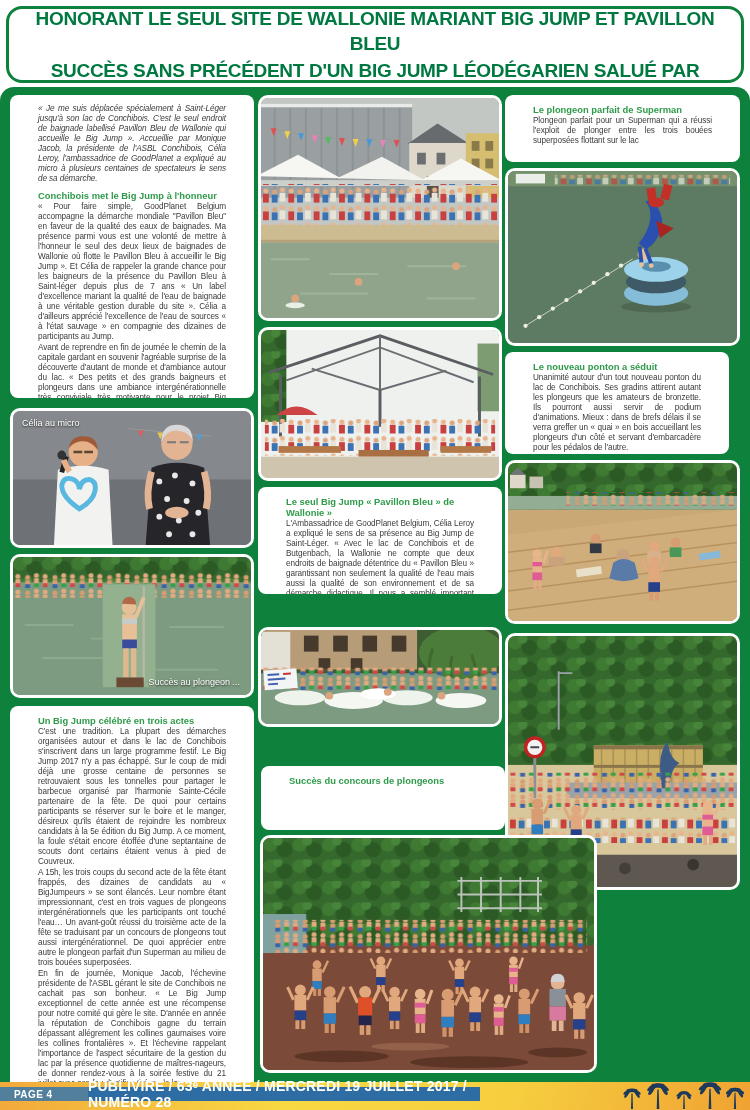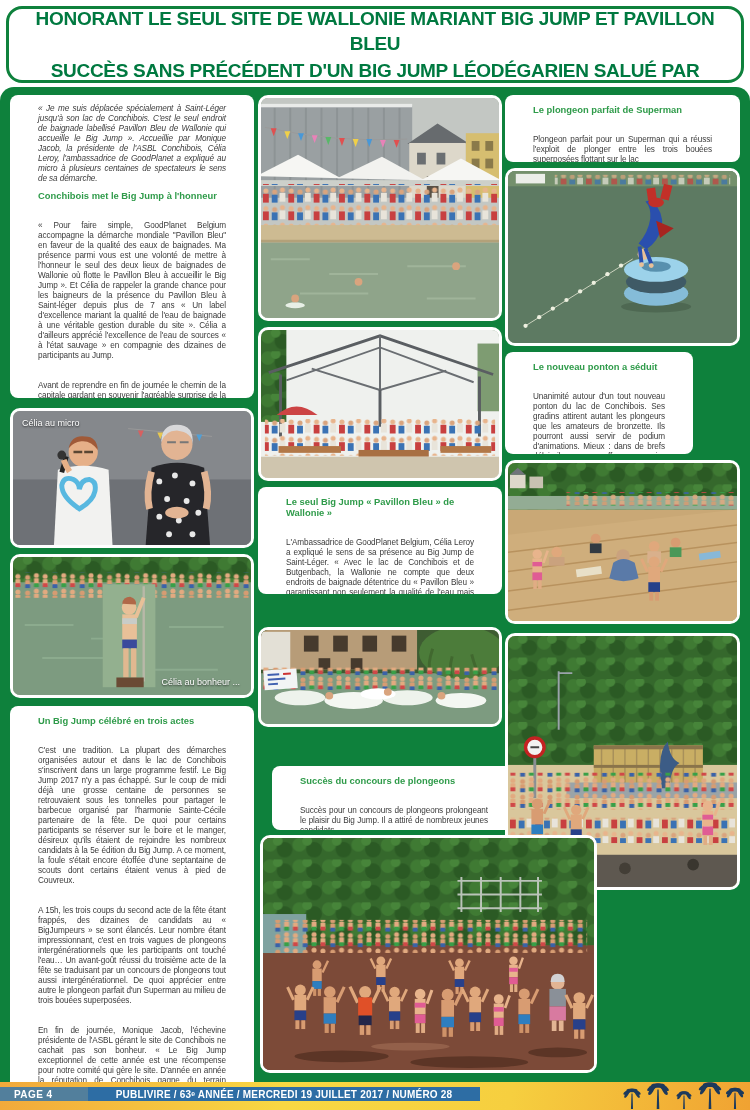--- a/index.html
+++ b/index.html
@@ -8,33 +8,33 @@
   .abs{position:absolute}
   .header-box{left:6px;top:6px;width:738px;height:77px;border:3px solid #0e813c;border-radius:16px;
     background:#fff;display:flex;flex-direction:column;justify-content:center;align-items:center;
     gap:2px;text-align:center}
   .title-line{color:#007940;font-weight:bold;font-size:19px;letter-spacing:-0.3px;line-height:1.3}
   .main-bg{left:0;top:87px;width:750px;height:995px;background:#0e813c;border-radius:14px 14px 0 0}
   .tbox{background:#fff;border-radius:8px;padding:9px 28px;font-size:8.2px;line-height:10px;
     color:#3b3b3b;text-align:justify;overflow:hidden;letter-spacing:-0.1px}
   .tbox > *:first-child{margin-top:0}
   .tbox h3{color:#2f9b4a;font-size:9.4px;line-height:11px;margin:6px 0 1px;text-align:left;letter-spacing:0}
-  .tbox p{margin-top:20px}
+  .tbox p{margin-top:1px}
   .it{font-style:italic}
   .photo{border:3px solid #fff;border-radius:10px;overflow:hidden;background:#8fa48a}
   .photo svg{display:block;width:100%;height:100%}
   .caption{position:absolute;color:#fff;font-size:9px;
     text-shadow:0 1px 2px rgba(0,0,0,.75);white-space:nowrap}
   .cap-tl{left:9px;top:7px}
   .cap-br{right:11px;bottom:8px}
   .footer{left:0;top:1082px;width:750px;height:28px;
     background:linear-gradient(100deg,#f2a93b,#f8d843 38%,#f6cf3f 68%,#f0a232)}
   .fbar{position:absolute;top:5px;height:14px;display:flex;align-items:center;color:#fff;font-weight:bold}
   .fpage{left:0;width:88px;background:#527f9c;padding-left:14px;font-size:10px;letter-spacing:.4px}
-  .fmain{left:88px;width:392px;background:#2d6da4;justify-content:center;font-size:10px;letter-spacing:.2px}
+  .fmain{left:88px;width:392px;background:#2d6da4;justify-content:center;font-size:14px;letter-spacing:.2px}
   .palms{position:absolute;right:2px;top:0;width:130px;height:28px}
 </style>
 </head>
 <body>
 
 <svg width="0" height="0" style="position:absolute" aria-hidden="true">
   <defs>
     <pattern id="crowd" width="26" height="18" patternUnits="userSpaceOnUse">
       <circle cx="5" cy="5" r="2.6" fill="#e8b48c"></circle>
         <rect x="2" y="8" width="6" height="9" fill="#c84040"></rect>
@@ -180,21 +180,21 @@
     <path d="M126,62 L134,42" stroke="#e8c098" stroke-width="4"></path>
     <circle cx="119" cy="52" r="7.5" fill="#e8c098"></circle>
     <path d="M112,48 Q113,41 120,41 Q127,43 126,49 Z" fill="#b06848"></path>
     <rect x="112" y="59" width="15" height="26" fill="#e8c098"></rect>
     <rect x="112" y="63" width="15" height="6" fill="#c8ccc8"></rect>
     <rect x="112" y="85" width="15" height="9" fill="#3a4a9c"></rect>
     <rect x="113" y="94" width="5.5" height="30" fill="#e0b890"></rect>
     <rect x="121" y="94" width="5.5" height="30" fill="#e0b890"></rect>
     <rect x="106" y="124" width="28" height="10" fill="#6a4a34"></rect>
   </svg>
-  <span class="caption cap-br">Célia au bonheur ...</span>
+  <span class="caption cap-br">Succès au plongeon ...</span>
 </div>
 
 <div class="abs tbox" style="left:10px;top:706px;width:244px;height:419px">
   <h3>Un Big Jump célébré en trois actes</h3>
   <p>C'est une tradition. La plupart des démarches organisées autour et dans le lac de Conchibois s'inscrivent dans un large programme festif. Le Big Jump 2017 n'y a pas échappé. Sur le coup de midi déjà une grosse centaine de personnes se retrouvaient sous les tonnelles pour partager le barbecue organisé par l'harmonie Sainte-Cécile partenaire de la fête. De quoi pour certains participants se réserver sur le boire et le manger, désireux qu'ils étaient de rejoindre les nombreux candidats à la 5e édition du Big Jump. A ce moment, la foule s'était encore étoffée d'une septantaine de scouts dont certains étaient venus à pied de Couvreux.</p>
   <p>A 15h, les trois coups du second acte de la fête étant frappés, des dizaines de candidats au « BigJumpeurs » se sont élancés. Leur nombre étant impressionnant, c'est en trois vagues de plongeons intergénérationnels que les participants ont touché l'eau… Un avant-goût réussi du troisième acte de la fête se traduisant par un concours de plongeons tout aussi intergénérationnel. De quoi apprécier entre autre le plongeon parfait d'un Superman au milieu de trois bouées superposées.</p>
   <p>En fin de journée, Monique Jacob, l'échevine présidente de l'ASBL gérant le site de Conchibois ne cachait pas son bonheur. « Le Big Jump exceptionnel de cette année est une récompense pour notre comité qui gère le site. D'année en année la réputation de Conchibois gagne du terrain dépassant allégrement les collines gaumaises voire les collines frontalières ». Et l'échevine rappelant l'importance de l'aspect sécuritaire de la gestion du lac par la présence quotidienne de maîtres-nageurs, de donner rendez-vous à la soirée festive du 21 juillet avec son feu d'artifice tiré sur le lac.</p>
 </div>
 
 <div class="abs photo" style="left:258px;top:95px;width:244px;height:226px">
@@ -287,23 +287,22 @@
     <ellipse cx="95" cy="75" rx="30" ry="9" fill="#f4f7f2"></ellipse>
     <ellipse cx="150" cy="72" rx="26" ry="8" fill="#eef3ec"></ellipse>
     <ellipse cx="205" cy="75" rx="26" ry="8" fill="#f4f7f2"></ellipse>
     <ellipse cx="120" cy="68" rx="18" ry="6" fill="#ffffff"></ellipse>
     <circle cx="70" cy="70" r="4" fill="#d9a47e"></circle>
       <circle cx="130" cy="66" r="4" fill="#d9a47e"></circle>
       <circle cx="185" cy="70" r="4" fill="#d9a47e"></circle>
   </svg>
 </div>
 
-<div class="abs tbox" style="left:272px;top:766px;width:244px;height:64px">
+<div class="abs tbox" style="left:261px;top:766px;width:244px;height:64px">
   <h3>Succès du concours de plongeons</h3>
-  <p>Succès pour un concours de plongeons prolongeant le plaisir du Big Jump. Il a attiré de nombreux jeunes candidats</p>
 </div>
 
 <div class="abs tbox" style="left:505px;top:95px;width:235px;height:67px">
   <h3>Le plongeon parfait de Superman</h3>
   <p>Plongeon parfait pour un Superman qui a réussi l'exploit de plonger entre les trois bouées superposées flottant sur le lac</p>
 </div>
 
 <div class="abs photo" style="left:505px;top:168px;width:235px;height:178px">
   <svg viewBox="0 0 235 180" preserveAspectRatio="none">
     <rect width="235" height="180" fill="#5d7a62"></rect>
@@ -331,21 +330,21 @@
     <path d="M148,30 Q160,44 158,58 Q154,74 142,82 L134,76 Q144,64 146,50 Q147,38 141,32 Z" fill="#2a4fae"></path>
     <path d="M152,52 L170,60 L156,70 Z" fill="#a82420"></path>
     <ellipse cx="152" cy="33" rx="8" ry="5" fill="#c23028"></ellipse>
     <circle cx="139" cy="87" r="6" fill="#e8c098"></circle>
     <path d="M141,81 L147,97 M135,79 L137,96" stroke="#2a4fae" stroke-width="4"></path>
     <circle cx="147" cy="99" r="2.5" fill="#e8c098"></circle>
       <circle cx="137" cy="98" r="2.5" fill="#e8c098"></circle>
   </svg>
 </div>
 
-<div class="abs tbox" style="left:505px;top:352px;width:188px;height:102px">
+<div class="abs tbox" style="left:505px;top:352px;width:224px;height:102px">
   <h3>Le nouveau ponton a séduit</h3>
   <p>Unanimité autour d'un tout nouveau ponton du lac de Conchibois. Ses gradins attirent autant les plongeurs que les amateurs de bronzette. Ils pourront aussi servir de podium d'animations. Mieux : dans de brefs délais il se verra greffer un « quai » en bois accueillant les plongeurs d'un côté et servant d'embarcadère pour les pédalos de l'autre.</p>
 </div>
 
 <div class="abs photo" style="left:505px;top:460px;width:235px;height:164px">
   <svg viewBox="0 0 235 163" preserveAspectRatio="none">
     <rect width="235" height="163" fill="#c9a876"></rect>
     <rect width="235" height="48" fill="url(#trees)"></rect>
     <rect x="2" y="12" width="16" height="14" fill="#ddd8ca"></rect>
       <polygon points="2,12 10,5 18,12" fill="#70747a"></polygon>

